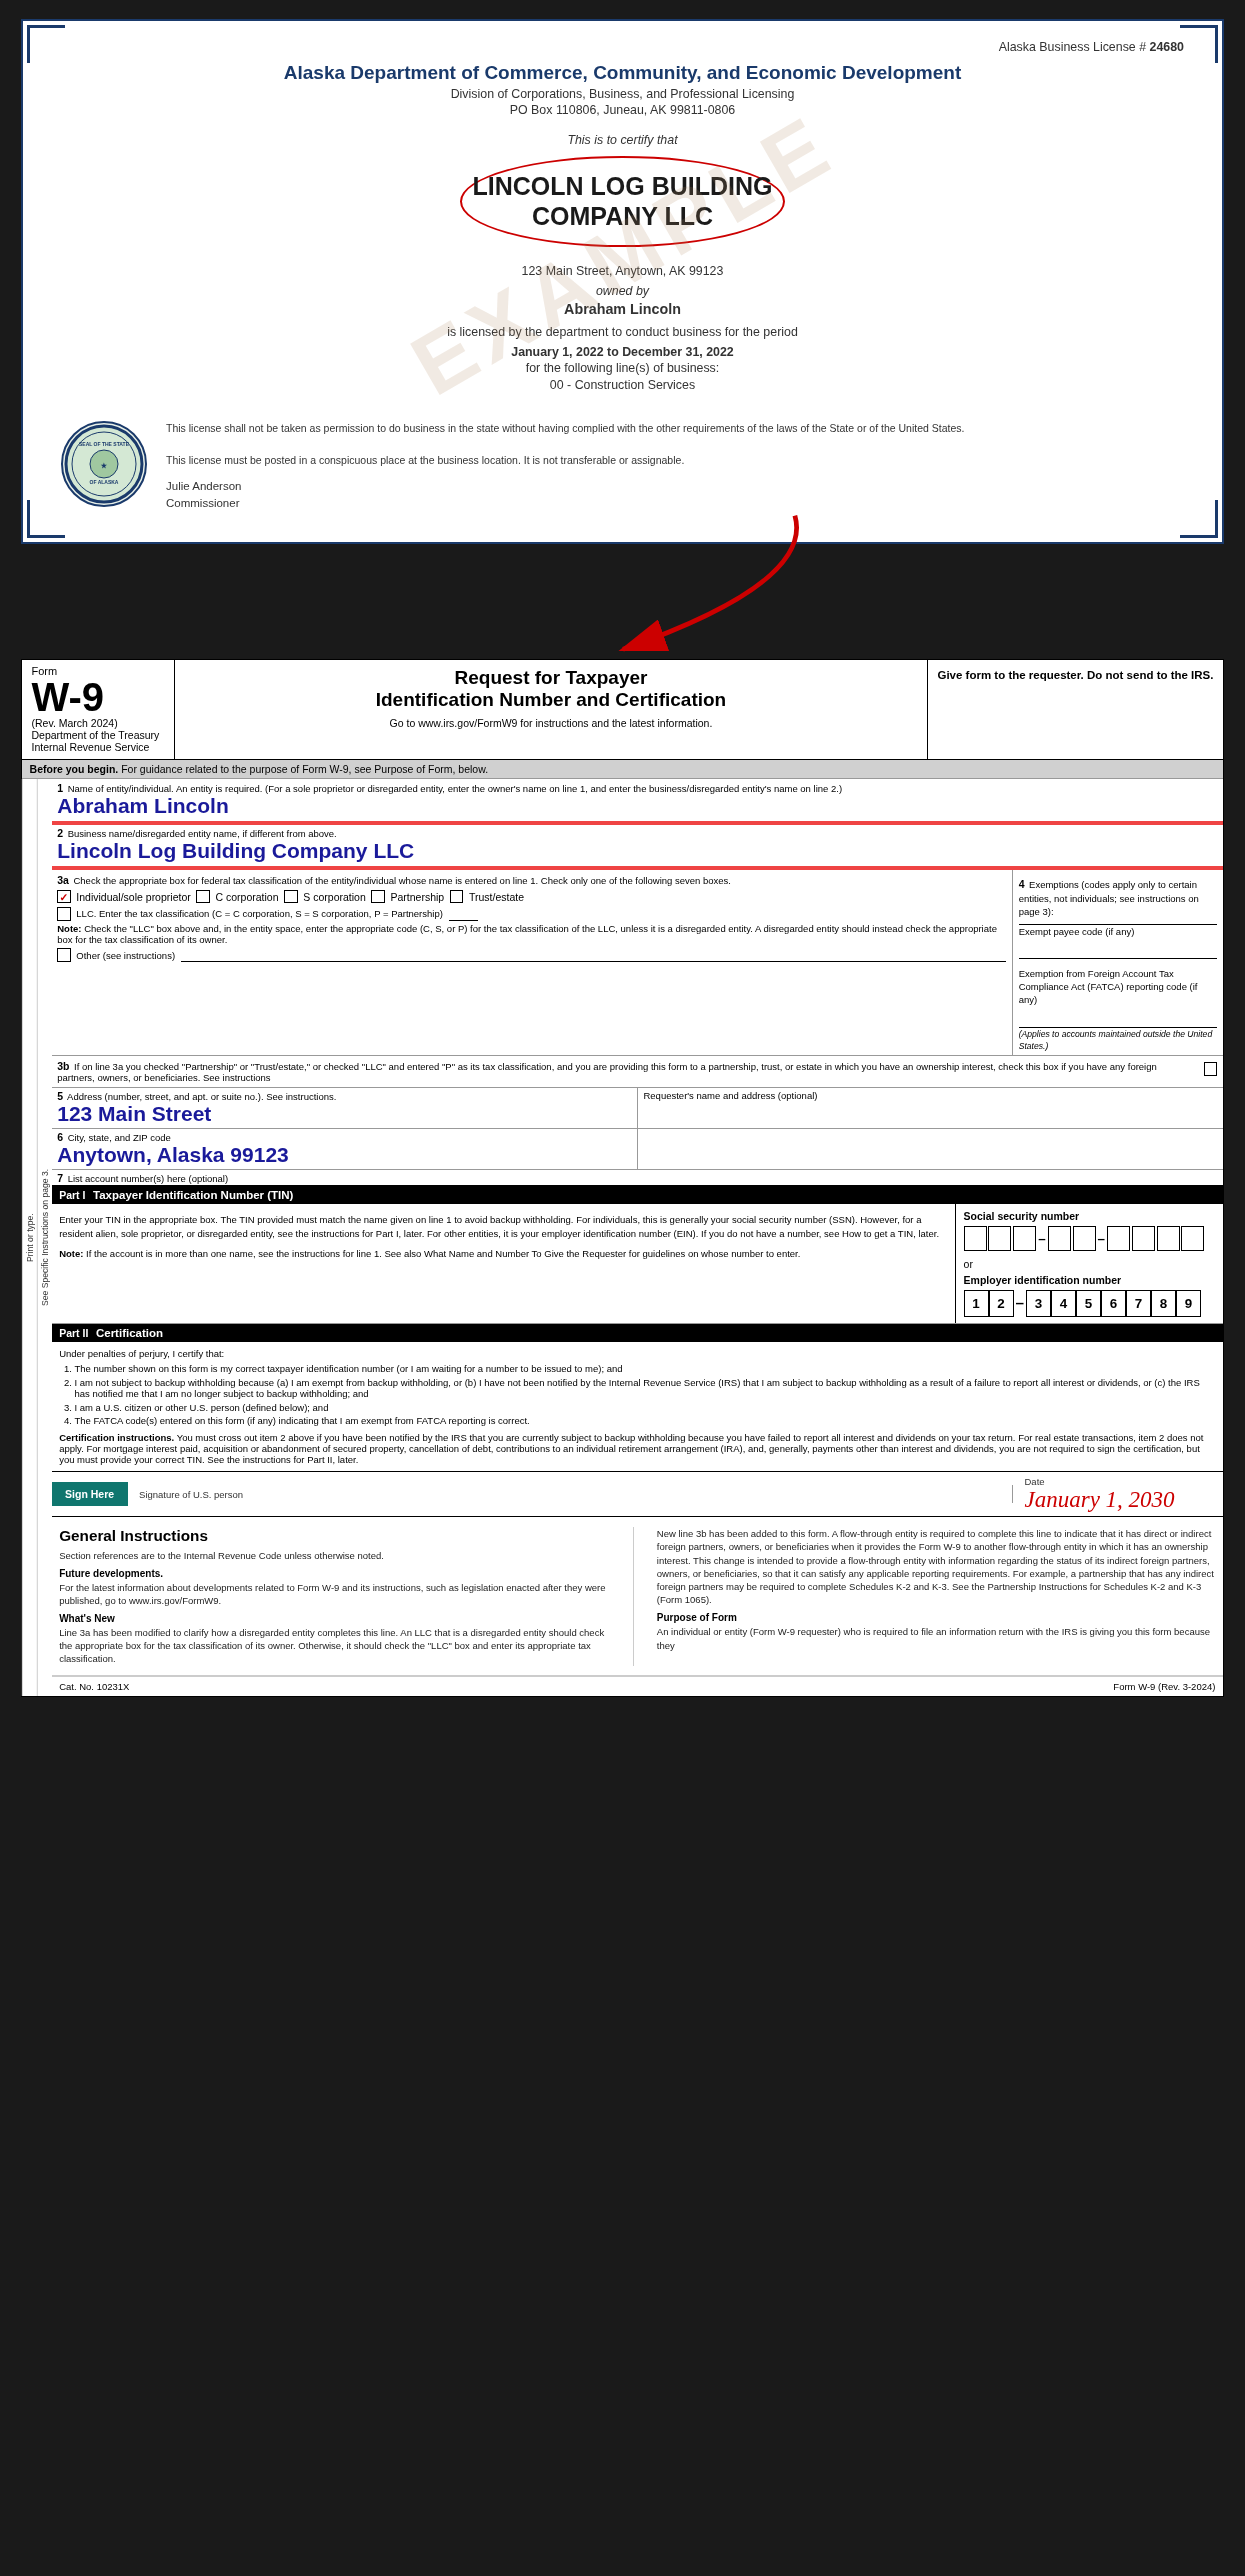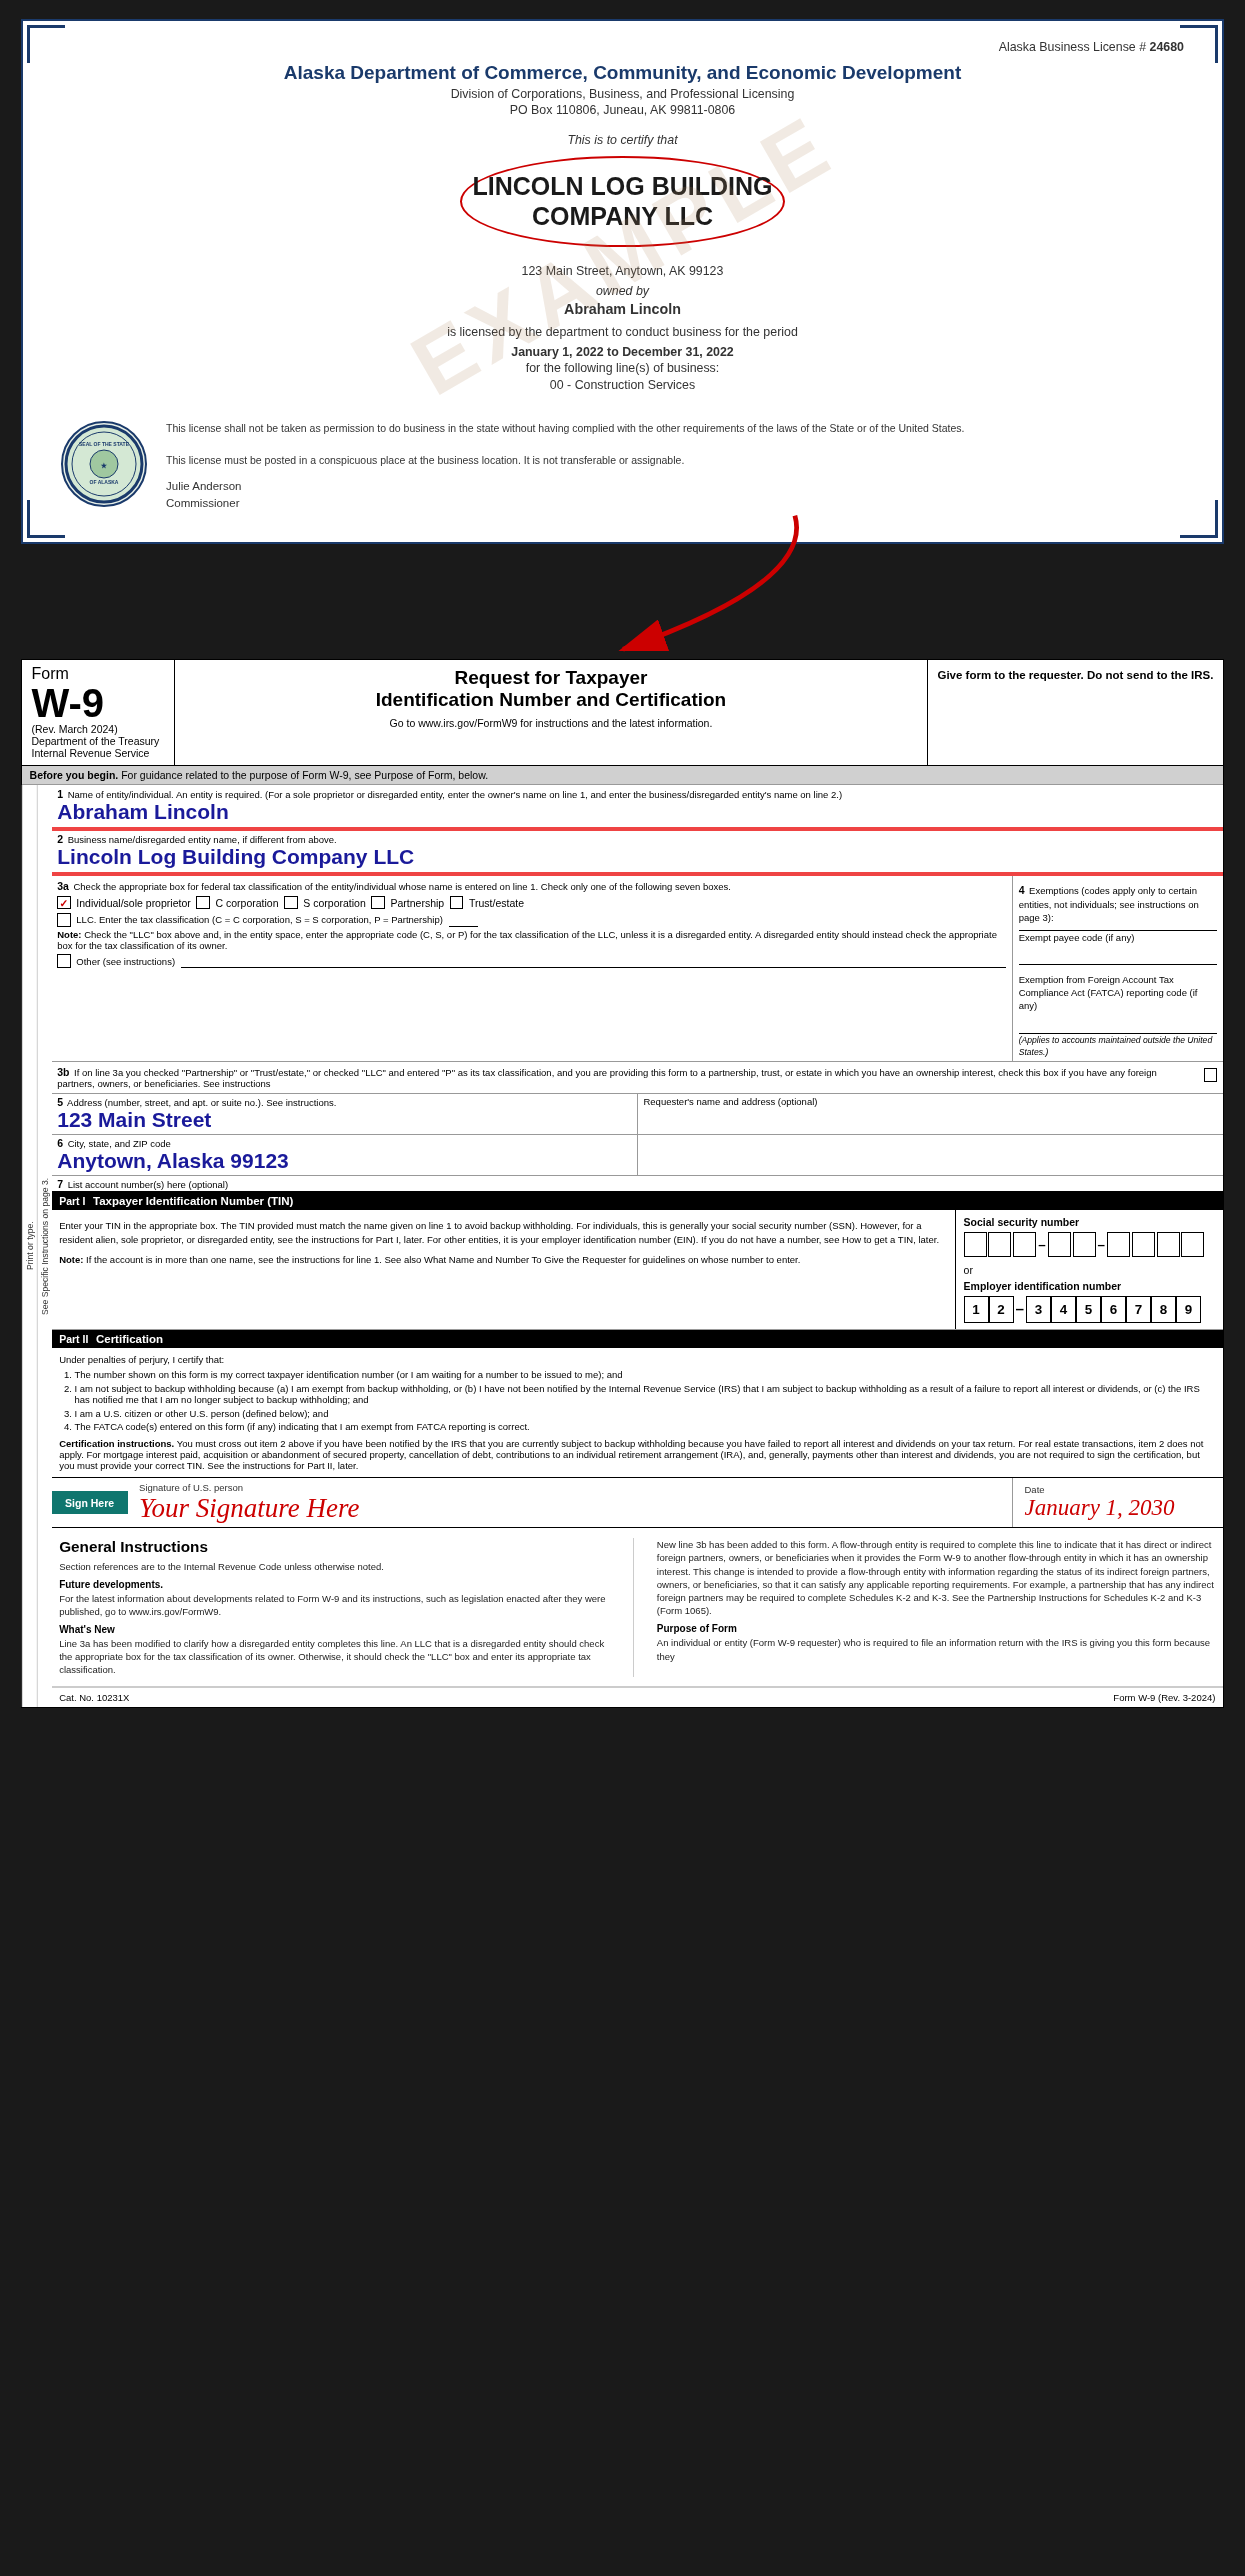--- a/index.html
+++ b/index.html
@@ -698,21 +698,21 @@
     </defs>
     <path d="M 480 10 Q 500 80 300 150" stroke="#c00" stroke-width="5" fill="none" marker-end="url(#arrowhead)"></path>
   </svg>
 </div>
 
 <div class="w9-wrapper">
   <div class="w9-doc">
 
     <div class="w9-header">
       <div class="w9-header-left">
-        <div style="font-size:16px;">Form</div>
+        <div style="font-size:11px;">Form</div>
         <div class="w9-form-number">W-9</div>
         <div class="w9-form-label">(Rev. March 2024)</div>
         <div class="w9-form-label">Department of the Treasury</div>
         <div class="w9-form-label">Internal Revenue Service</div>
       </div>
       <div class="w9-header-center">
         <div class="w9-header-title">Request for Taxpayer</div>
         <div class="w9-header-subtitle">Identification Number and Certification</div>
         <div style="font-size:10.5px; margin-top:5.7px;">Go to www.irs.gov/FormW9 for instructions and the latest information.</div>
       </div>
@@ -891,21 +891,20 @@
             <span>You must cross out item 2 above if you have been notified by the IRS that you are currently subject to backup withholding because you have failed to report all interest and dividends on your tax return. For real estate transactions, item 2 does not apply. For mortgage interest paid, acquisition or abandonment of secured property, cancellation of debt, contributions to an individual retirement arrangement (IRA), and, generally, payments other than interest and dividends, you are not required to sign the certification, but you must provide your correct TIN. See the instructions for Part II, later.</span>
           </div>
         </div>
 
         <div class="w9-sign-row">
           <div class="w9-sign-here">
             <div>Sign Here</div>
           </div>
           <div class="w9-signature-area">
             <div class="w9-signature-label">Signature of U.S. person</div>
-            <div class="w9-signature-value">Your Signature Here</div>
           </div>
           <div class="w9-date-area">
             <div class="w9-date-label">Date</div>
             <div class="w9-date-value">January 1, 2030</div>
           </div>
         </div>
 
         <div class="w9-general-instructions">
           <div class="w9-gi-left">
             <div class="w9-gi-title">General Instructions</div>

